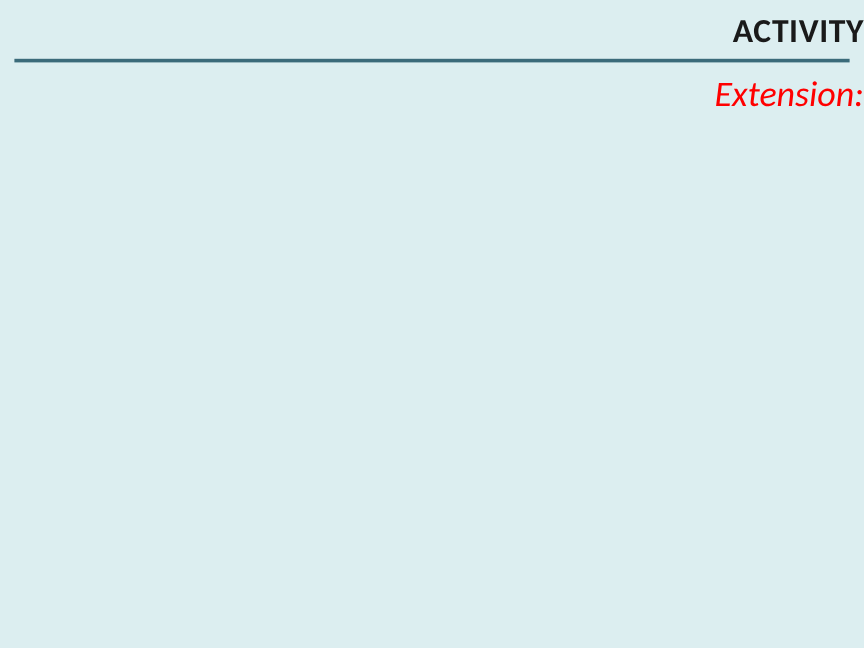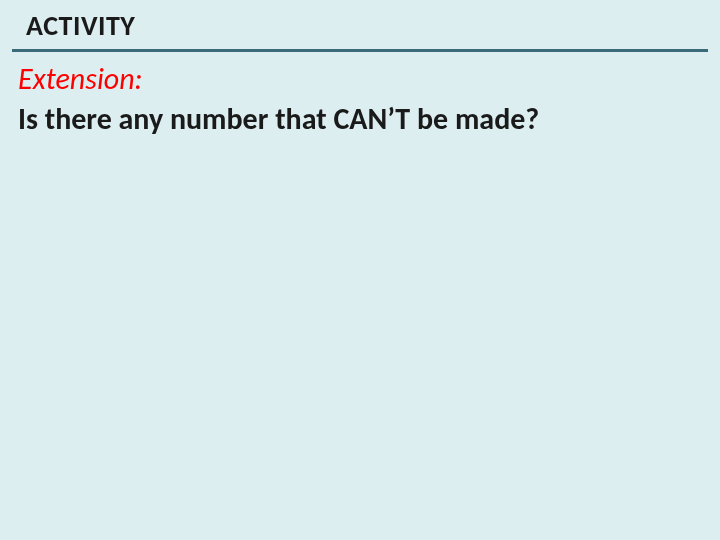--- a/index.html
+++ b/index.html
@@ -1,18 +1,19 @@
 <!DOCTYPE html>
 <html><head>
   <meta charset="utf-8">
   <style>
     * {
       margin: 0;
       padding: 0;
       box-sizing: border-box;
+      text-align: right;
     }
     body {
       width: 720px;
       height: 540px;
       background: #dceef0;
       font-family: Calibri, "Segoe UI", Arial, sans-serif;
       position: relative;
       overflow: hidden;
     }
     .header-section {
@@ -50,14 +51,13 @@
 </head>
 <body>
 
 <div class="header-section">
   <div class="header-title">ACTIVITY</div>
 </div>
 <hr class="header-rule">
 
 <div class="content">
   <div class="extension-label">Extension:</div>
-  <div class="question-text">Is there any number that CAN’T be made?</div>
 </div>
 
 </body></html>

